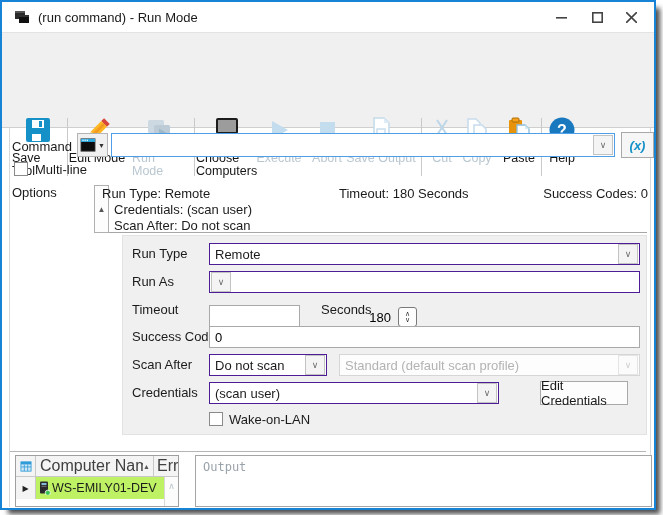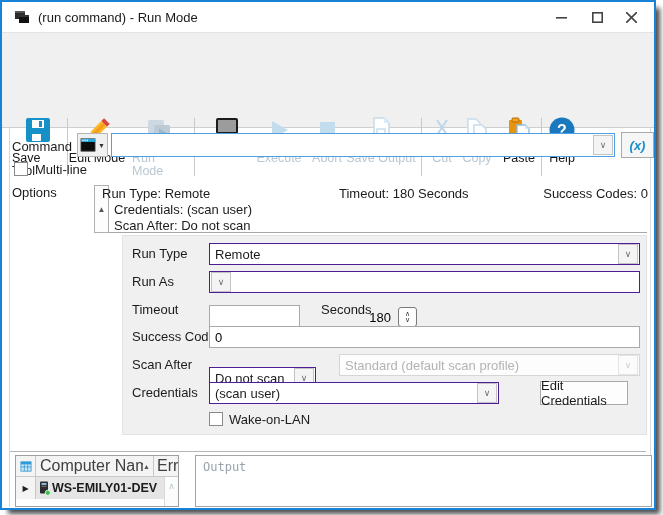--- a/index.html
+++ b/index.html
@@ -67,21 +67,21 @@
     display:flex;align-items:center;justify-content:center;font-size:13px;color:#1b1b1b;}
 
   
   .edge-line{top:126px;width:1px;height:379px;background:#d9d9d9;}
 
   
   #bottom-sep{left:8px;top:449px;width:636px;height:1px;background:#b5b5b5;}
   #grid{left:13px;top:453px;width:164px;height:52px;border:1px solid #9f9f9f;box-sizing:border-box;background:#fff;overflow:hidden;}
   .gcell{position:absolute;box-sizing:border-box;background:#f4f4f4;}
   .ghead-text{font-size:16px;color:#404040;white-space:nowrap;overflow:hidden;}
-  #grid-row-name{background:#e5e5e5;font-weight:bold;}
+  #grid-row-name{background:#bef264;}
   #grid-scroll{position:absolute;left:148px;top:21px;width:14px;height:29px;background:#fcfcfc;
     border-left:1px solid #d8d8d8;box-sizing:border-box;text-align:center;}
   #grid-scroll span{font-size:9px;color:#b9c6ce;line-height:10px;}
   #output-panel{left:193px;top:453px;width:457px;height:52px;border:1px solid #a5a5a5;box-sizing:border-box;background:#fff;}
   #output-panel textarea{width:100%;height:100%;border:none;outline:none;resize:none;box-sizing:border-box;
     padding:4px 7px;font:12px "DejaVu Sans Mono","Liberation Mono",monospace;color:#333;}
   #output-panel textarea::placeholder{color:#9aa3aa;}
 </style>
 </head>
 <body>
@@ -163,20 +163,21 @@
     <div class="abs tb-sep" style="left:192px;"></div>
     <div class="abs tb-item" style="left:194px;width:62px;">
       <span class="tb-icon">
         <svg width="28" height="28" viewBox="0 0 28 28">
               <rect x="3" y="2" width="22" height="16" rx="2" fill="#1c1c1c"></rect>
               <rect x="5" y="4" width="18" height="12" fill="#9c9c9c"></rect>
               <polygon points="12,18 16,18 17.5,22 10.5,22" fill="#1c1c1c"></polygon>
               <rect x="8" y="22" width="12" height="3" rx="1.5" fill="#1c1c1c"></rect>
             </svg>
       </span>
+      <span class="tb-label">Choose Computers</span>
     </div>
     <div class="abs tb-item disabled" style="left:251px;width:52px;">
       <span class="tb-icon">
         <svg width="28" height="28" viewBox="0 0 28 28">
               <polygon points="7,5 23,14 7,23" fill="#c3dcee"></polygon>
             </svg>
       </span>
       <span class="tb-label">Execute</span>
     </div>
     <div class="abs tb-item disabled" style="left:305px;width:40px;">
@@ -303,21 +304,21 @@
       </span>
     </div>
     <span class="abs field-label" style="left:198px;top:66px;">Seconds</span>
 
     <span class="abs field-label" style="left:9px;top:93px;">Success Codes</span>
     <div class="abs textbox" style="left:86px;top:90px;width:431px;height:22px;">
       <input type="text" value="0" style="">
     </div>
 
     <span class="abs field-label" style="left:9px;top:121px;">Scan After</span>
-    <div class="abs combo" style="left:86px;top:118px;width:107px;margin-top:13px;">
+    <div class="abs combo" style="left:86px;top:118px;width:118px;">
       <span class="combo-text">Do not scan</span>
       <span class="combo-btn">
             <i>∨</i>
           </span>
     </div>
     <div class="abs combo disabled" style="left:216px;top:118px;width:301px;">
       <span class="combo-text">Standard (default scan profile)</span>
       <span class="combo-btn">
             <i>∨</i>
           </span>

